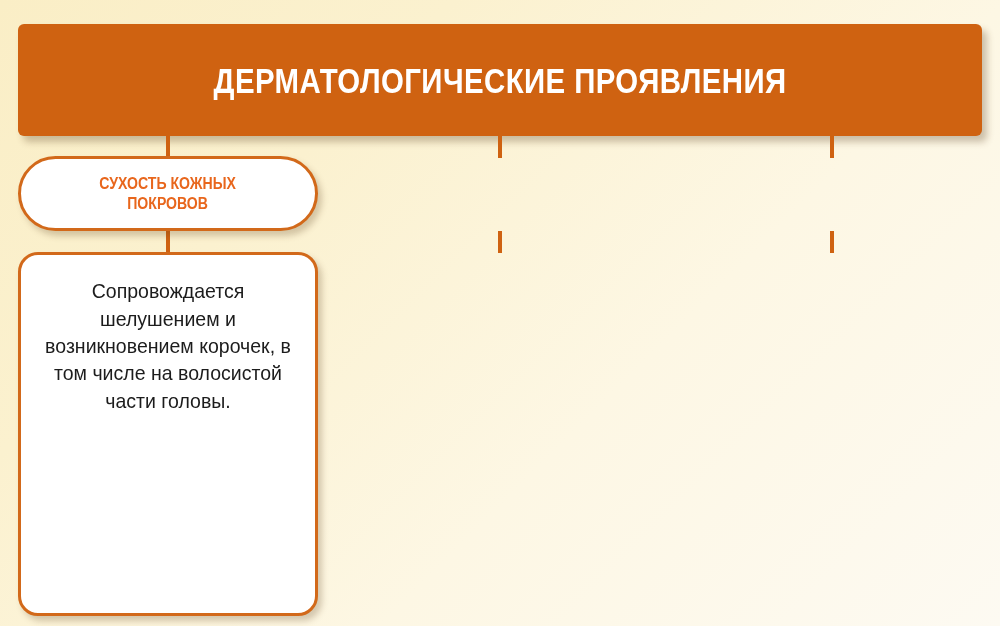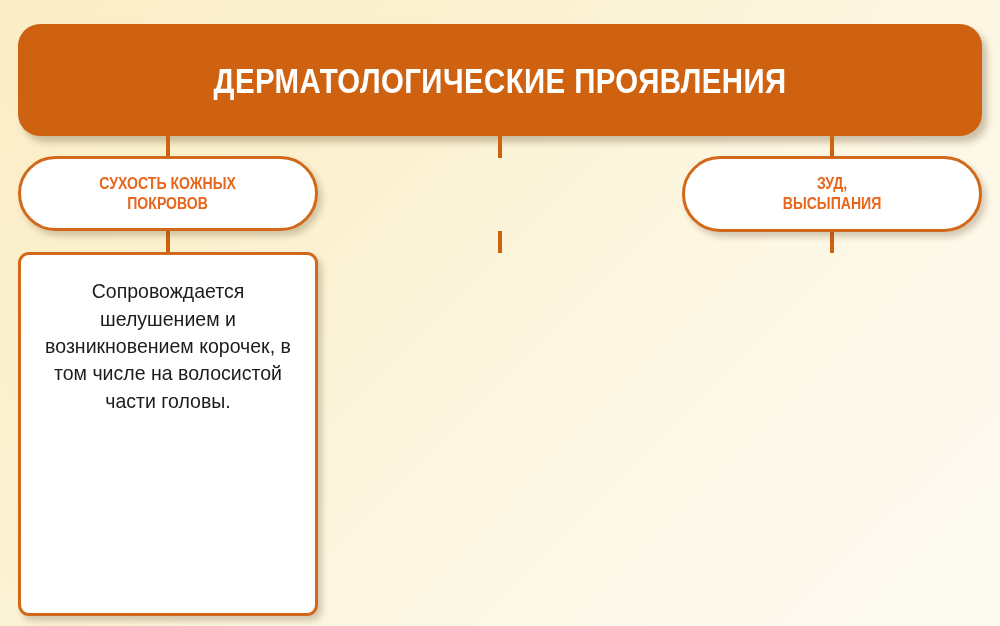--- a/index.html
+++ b/index.html
@@ -21,21 +21,21 @@
   }
 
   
   .banner {
     position: absolute;
     left: 18px;
     top: 24px;
     width: 964px;
     height: 112px;
     background: #cf6211;
-    border-radius: 22px;
+    border-radius: 6px;
     box-shadow: 5px 6px 7px rgba(90, 60, 25, 0.30);
     display: flex;
     align-items: center;
     justify-content: center;
     box-sizing: border-box;
   }
   .banner-title {
     color: #ffffff;
     font-family: "Liberation Sans Narrow", "Liberation Sans", sans-serif;
     font-size: 35px;
@@ -109,21 +109,21 @@
 
   
   .card {
     position: relative;
     z-index: 1;
     margin-top: 21px;
     width: 300px;
     height: 366px;
     background: #ffffff;
     border: 3px solid #d2691a;
-    border-radius: 11px;
+    border-radius: 20px;
     box-sizing: border-box;
     box-shadow: 4px 5px 6px rgba(95, 65, 30, 0.26);
     padding: 22px 14px 14px 14px;
     display: flex;
     justify-content: center;
   }
   .card-text {
     color: #1c1c1c;
     font-family: "Liberation Sans Narrow", "Liberation Sans", sans-serif;
     font-size: 21px;
@@ -161,20 +161,16 @@
     </div>
 
     <div class="column col-2">
       <div class="connector top"></div>
       <div class="connector middle"></div>
     </div>
 
     <div class="column col-3">
       <div class="connector top"></div>
       <div class="connector middle"></div>
-      <div class="pill">
-        <div class="pill-label">ЗУД,
-ВЫСЫПАНИЯ</div>
-      </div>
     </div>
 
   </div>
 </div>
 
 </body></html>

